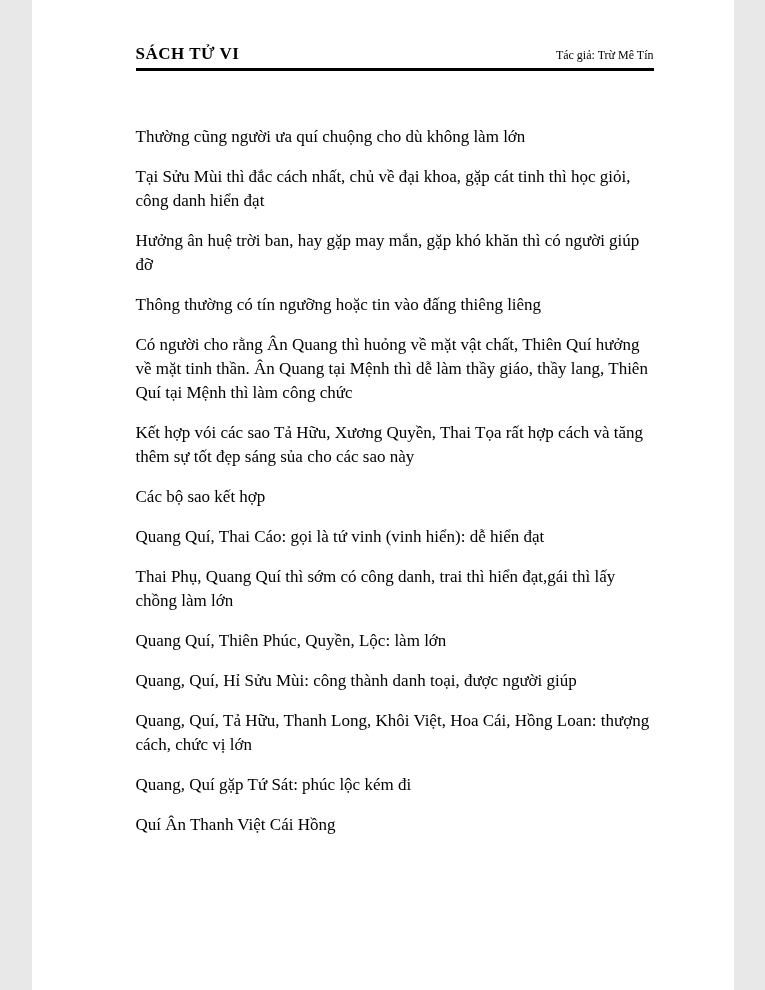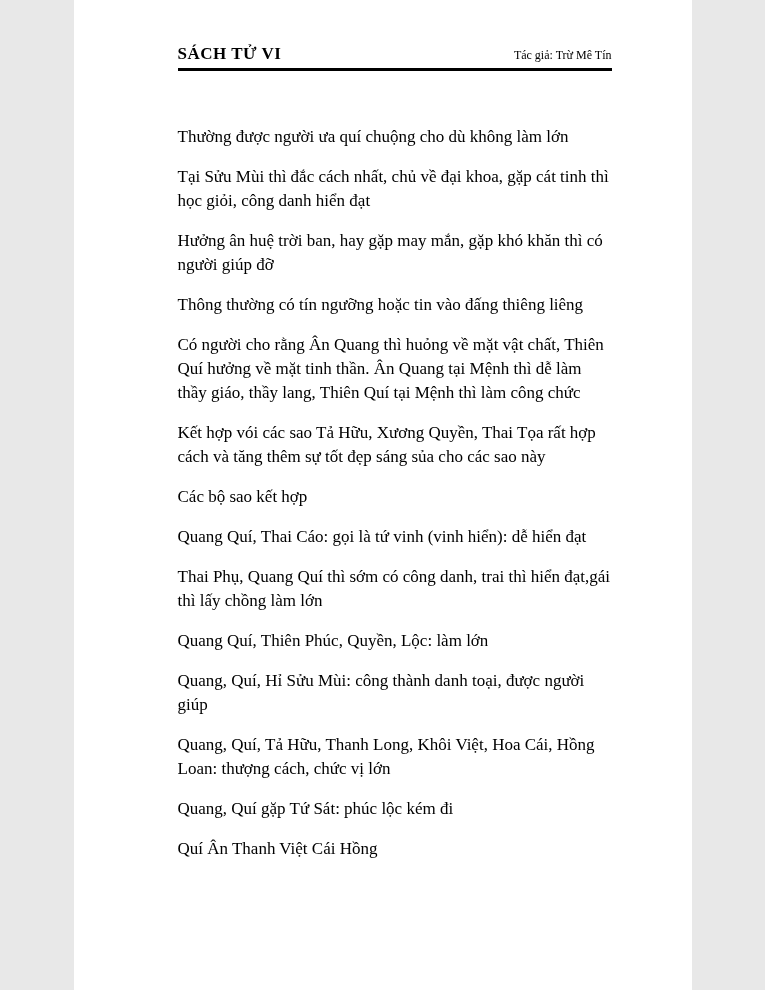--- a/index.html
+++ b/index.html
@@ -1,18 +1,18 @@
 <!DOCTYPE html>
 <html><head>
 <meta charset="utf-8">
 <style>
   html, body { margin: 0; padding: 0; background: #e8e8e8; }
   .page {
     position: relative;
-    width: 618px;
+    width: 702px;
     height: 990px;
     background: #ffffff;
     font-family: "Liberation Serif", "DejaVu Serif", serif;
     color: #000000;
     overflow: hidden;
     margin: 0 auto;
     box-sizing: border-box;
   }
   .content { margin-left: 104px; margin-right: 80px; }
 
@@ -80,21 +80,21 @@
 
   <div class="page-header content">
     <div class="header-row">
       <span class="header-book-title">SÁCH TỬ VI</span>
       <span class="header-author">Tác giả: Trừ Mê Tín</span>
     </div>
     <div class="header-rule"></div>
   </div>
 
   <div class="page-body content">
-      <p>Thường được người ưa quí chuộng cho dù không làm lớn</p>
+      <p>Thường cũng người ưa quí chuộng cho dù không làm lớn</p>
       <p>Tại Sửu Mùi thì đắc cách nhất, chủ về đại khoa, gặp cát tinh thì học giỏi, công danh hiển đạt</p>
       <p>Hưởng ân huệ trời ban, hay gặp may mắn, gặp khó khăn thì có người giúp đỡ</p>
       <p>Thông thường có tín ngưỡng hoặc tin vào đấng thiêng liêng</p>
       <p>Có người cho rằng Ân Quang thì huỏng về mặt vật chất, Thiên Quí hưởng về mặt tinh thần. Ân Quang tại Mệnh thì dễ làm thầy giáo, thầy lang, Thiên Quí tại Mệnh thì làm công chức</p>
       <p>Kết hợp vói các sao Tả Hữu, Xương Quyền, Thai Tọa rất hợp cách và tăng thêm sự tốt đẹp sáng sủa cho các sao này</p>
       <p>Các bộ sao kết hợp</p>
       <p>Quang Quí, Thai Cáo: gọi là tứ vinh (vinh hiển): dễ hiển đạt</p>
       <p>Thai Phụ, Quang Quí thì sớm có công danh, trai thì hiển đạt,gái thì lấy chồng làm lớn</p>
       <p>Quang Quí, Thiên Phúc, Quyền, Lộc: làm lớn</p>
       <p>Quang, Quí, Hỉ Sửu Mùi: công thành danh toại, được người giúp</p>

